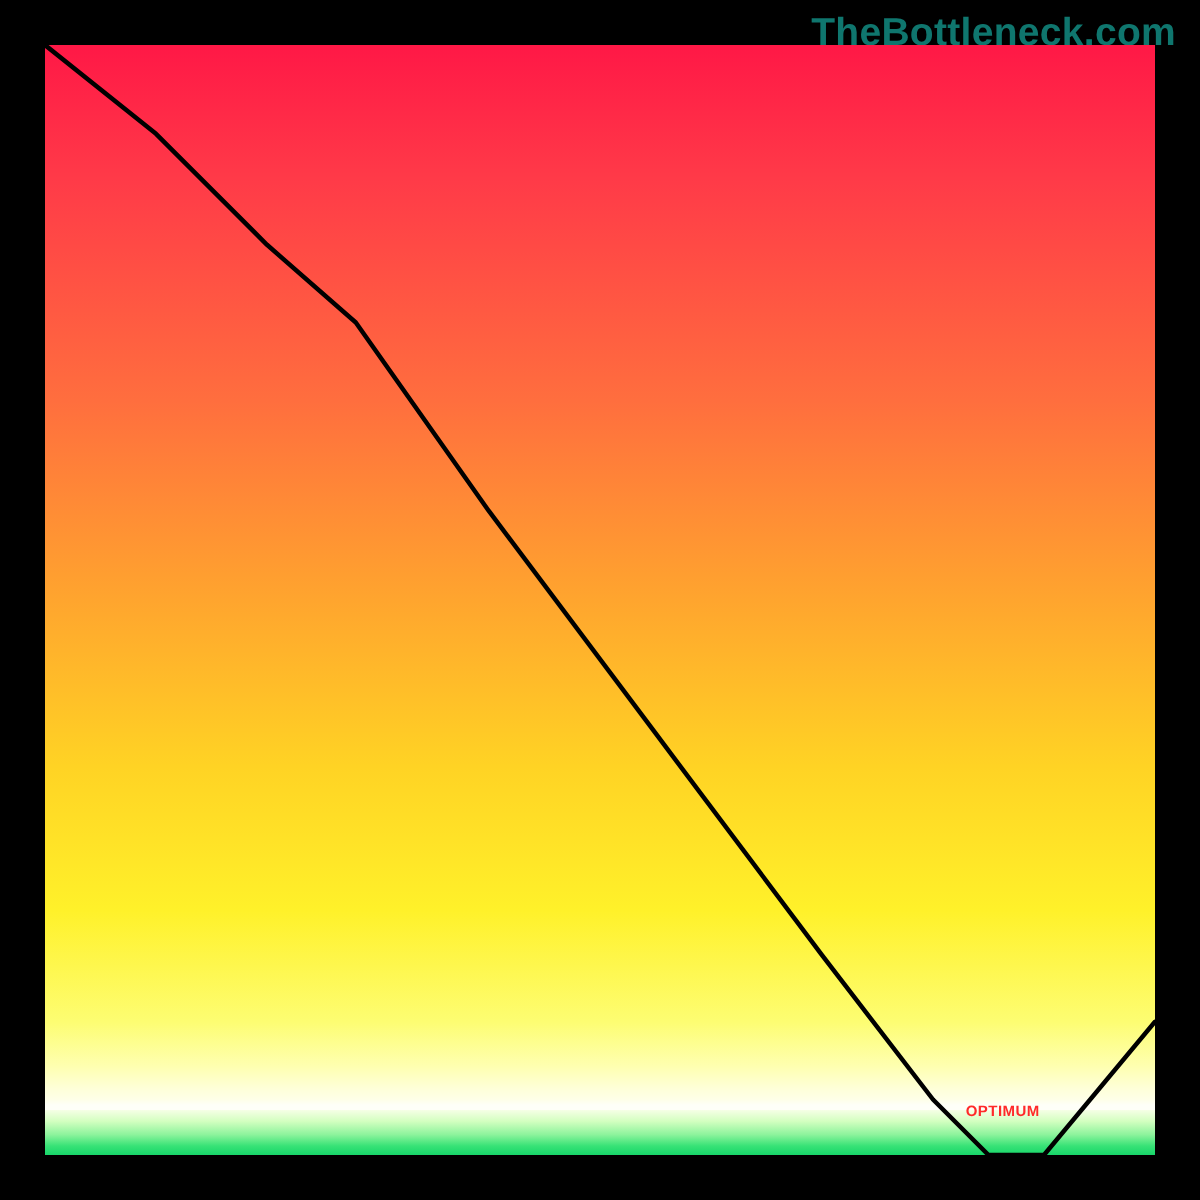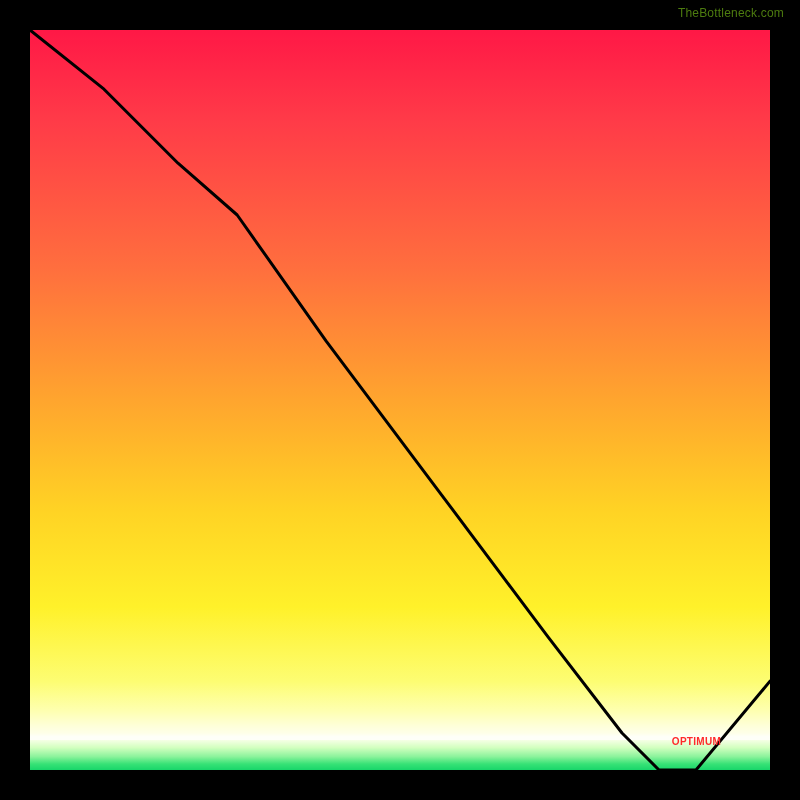--- a/index.html
+++ b/index.html
@@ -14,23 +14,23 @@
   .stage {
     position: relative;
     width: 800px;
     height: 800px;
     background: #000;
   }
   .watermark {
     position: absolute;
     top: 6px;
     right: 16px;
-    color: #4d7c0f;
-    font-size: 12px;
-    font-weight: 400;
+    color: #0f766e;
+    font-size: 26px;
+    font-weight: 700;
     letter-spacing: 0.2px;
   }
   .plot-frame {
     position: absolute;
     left: 30px;
     top: 30px;
     width: 740px;
     height: 740px;
     box-sizing: border-box;
     overflow: hidden;
@@ -74,21 +74,20 @@
     position: absolute;
     inset: 0;
   }
   .optimum-label {
     position: absolute;
     color: #ff2a2a;
     font-size: 10px;
     font-weight: 700;
     letter-spacing: 0.3px;
     white-space: nowrap;
-    margin-left: 28px;
   }
 </style>
 </head>
 <body>
 
 <div class="stage">
 
   <div class="watermark">TheBottleneck.com</div>
 
   <div class="plot-frame">

